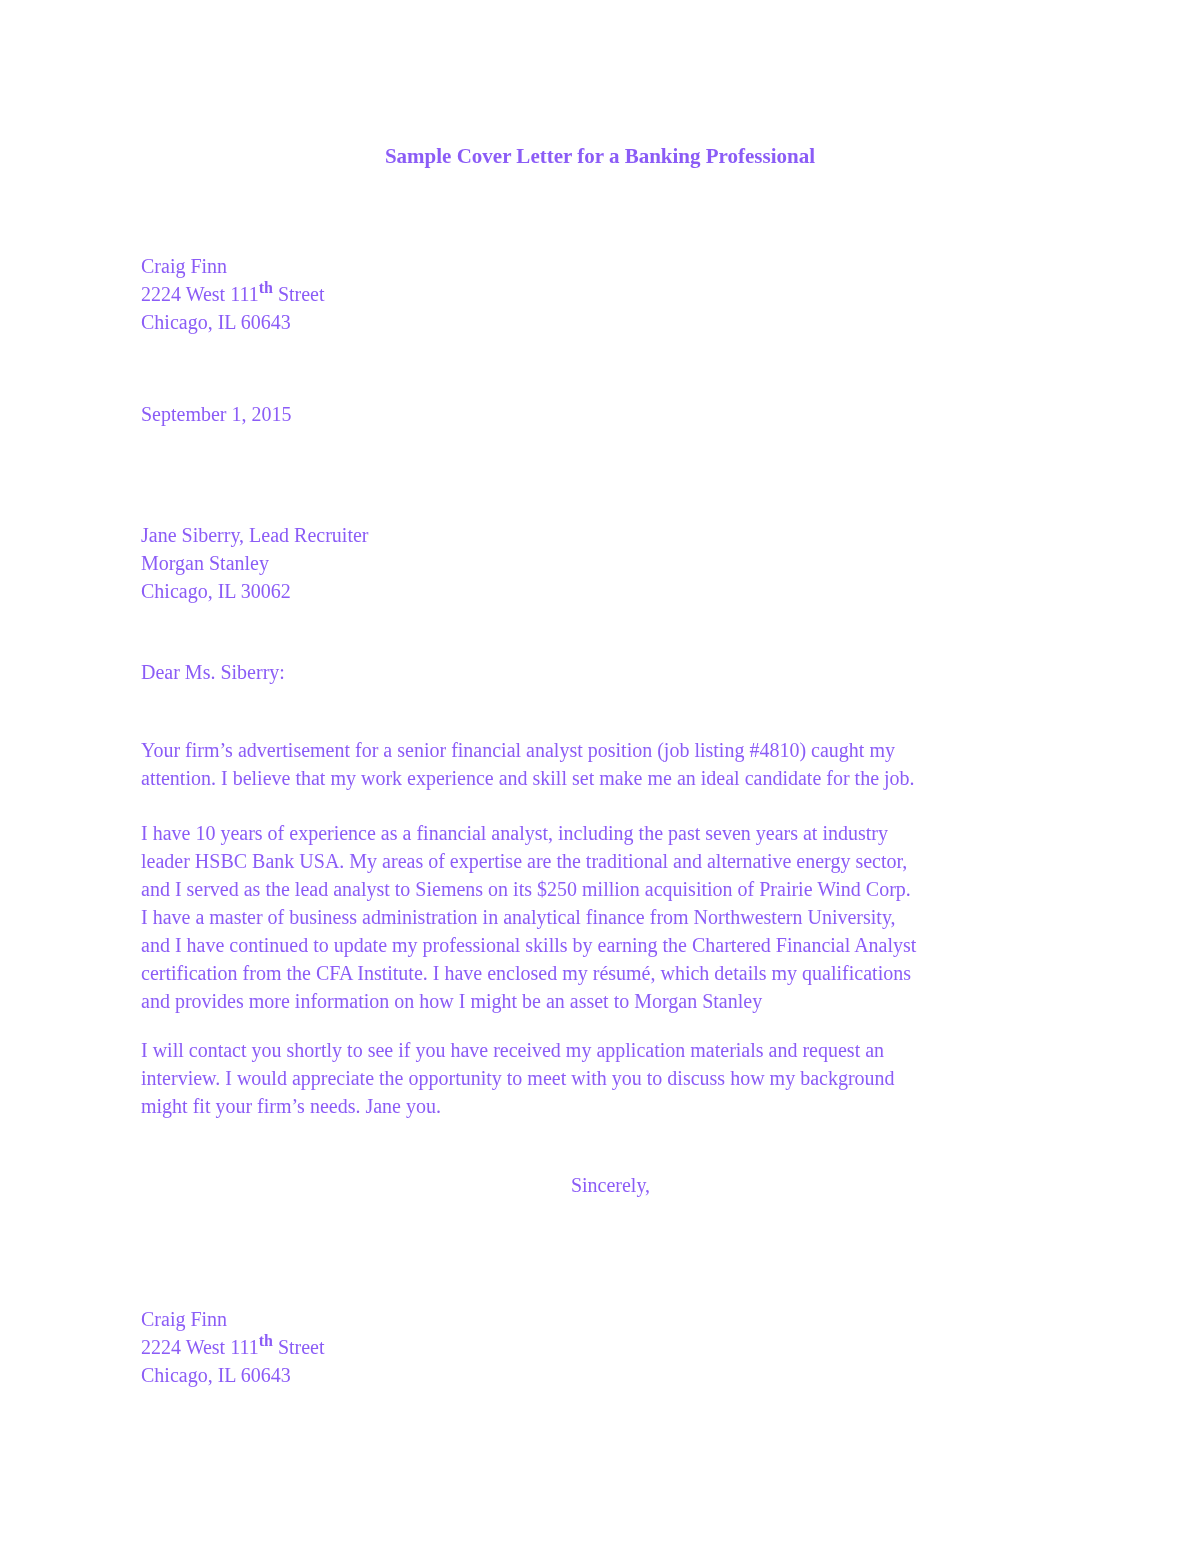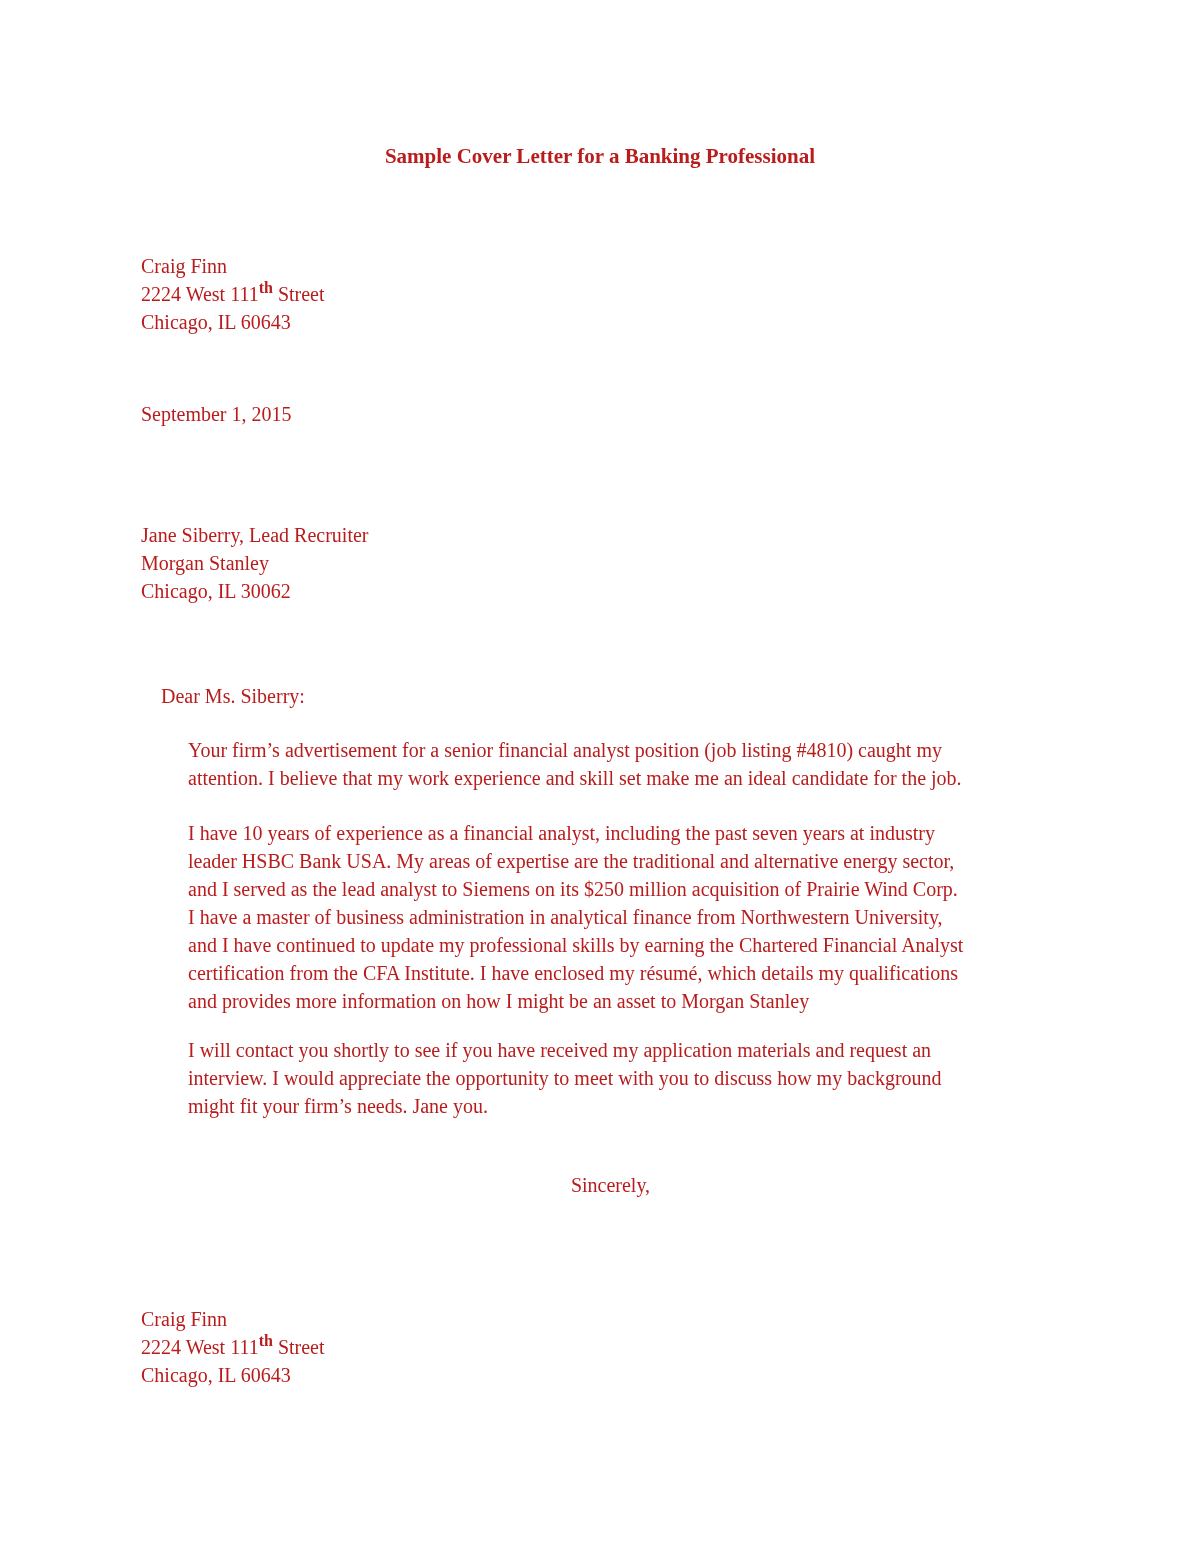--- a/index.html
+++ b/index.html
@@ -5,21 +5,21 @@
   html, body {
     margin: 0;
     padding: 0;
     background: #ffffff;
   }
   .page {
     position: relative;
     width: 1200px;
     height: 1403px;
     background: #ffffff;
-    color: #b91c1c;
+    color: #8b5cf6;
     font-family: "Liberation Serif", "DejaVu Serif", serif;
     font-size: 20px;
     line-height: 28px;
     overflow: hidden;
   }
   .title {
     position: absolute;
     top: 142px;
     left: 0;
     width: 100%;
@@ -29,32 +29,31 @@
     font-weight: bold;
     line-height: 28px;
   }
   .block {
     position: absolute;
     left: 141px;
     right: 120px;
   }
   .para {
     white-space: pre-line;
-    margin-left: 47px;
   }
   sup.ordinal {
     font-size: 16px;
     line-height: 0;
     vertical-align: super;
     font-weight: bold;
   }
   .sender-block    { top: 252px; }
   .date-block      { top: 400px; }
   .recipient-block { top: 521px; }
-  .salutation      { top: 682px; margin-left: 20px; }
+  .salutation      { top: 658px; }
   .paragraph-1     { top: 736px; }
   .paragraph-2     { top: 819px; }
   .paragraph-3     { top: 1036px; }
   .closing         { top: 1171px; text-align: center; }
   .signature-block { top: 1305px; }
 </style>
 </head>
 <body>
 
 <div class="page">

